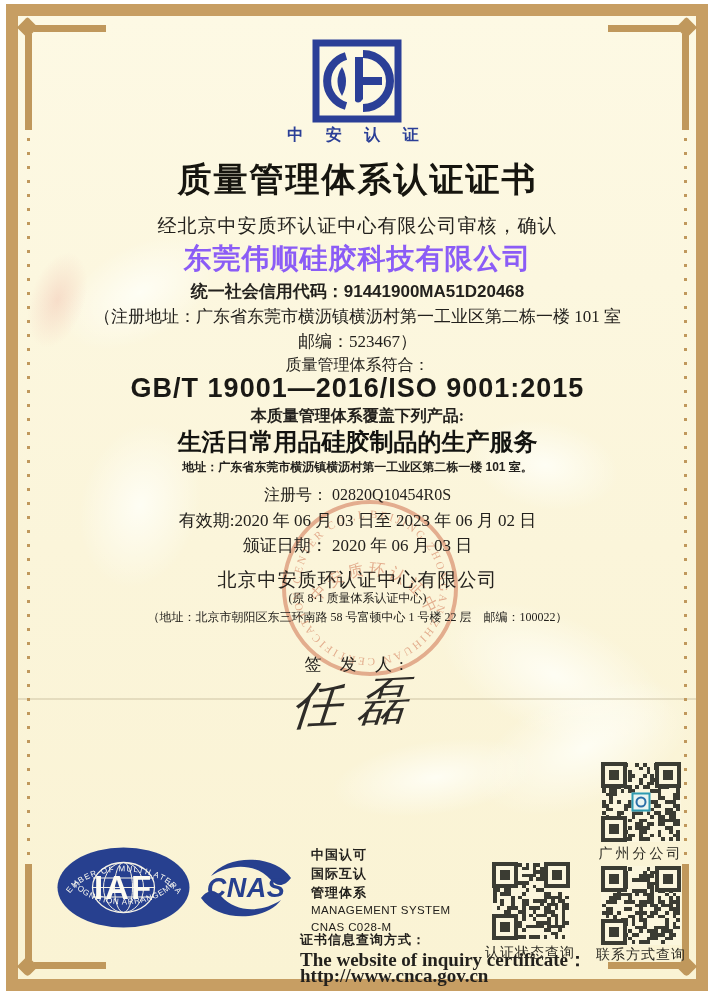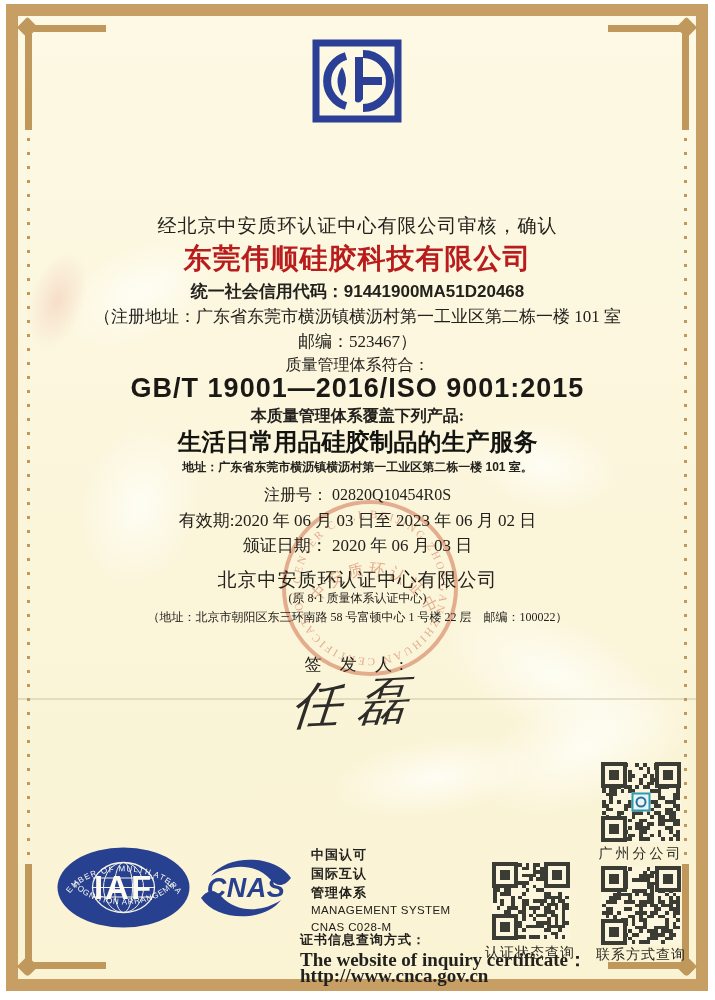--- a/index.html
+++ b/index.html
@@ -16,21 +16,21 @@
   
   .blob{position:absolute;background:radial-gradient(ellipse at center,rgba(255,255,248,0.85) 0%,rgba(255,255,248,0) 70%);border-radius:50%;}
   .smudge{position:absolute;background:radial-gradient(ellipse at center,rgba(236,170,158,0.33) 0%,rgba(236,170,158,0) 70%);border-radius:50%;}
   .crease{position:absolute;left:18px;right:19px;height:2px;background:rgba(185,172,138,0.32);}
   
   .ln{position:absolute;left:30px;right:30px;text-align:center;white-space:nowrap;z-index:3;}
   .sans{font-family:"Liberation Sans",sans-serif;}
   .logo-caption{color:#2b3f97;font-weight:bold;letter-spacing:9px;font-size:16px;}
   .title{font-size:34px;font-weight:bold;letter-spacing:2px;color:#16150f;}
   .intro{font-size:19px;letter-spacing:1px;}
-  .company{font-size:28px;font-weight:bold;letter-spacing:1px;color:#b91c1c;}
+  .company{font-size:28px;font-weight:bold;letter-spacing:1px;color:#8b5cf6;}
   .credit{font-size:17px;font-weight:bold;}
   .body17{font-size:17px;}
   .body16{font-size:16px;}
   .standard{font-size:27px;font-weight:bold;letter-spacing:1px;color:#1a1915;}
   .scope{font-size:24px;font-weight:bold;color:#131310;}
   .addr{font-size:12px;font-weight:bold;}
   .issuer{font-size:19px;letter-spacing:1px;}
   .small15{font-size:12px;}
   .signer{font-size:17px;letter-spacing:7px;}
   .signature{font-size:50px;font-style:italic;letter-spacing:16px;color:#2e2c28;
@@ -90,21 +90,23 @@
 
   <svg style="position:absolute;left:311px;top:39px;z-index:3;" width="92" height="84" viewBox="0 0 92 84">
     <rect x="5" y="4" width="82" height="76" fill="none" stroke="#2b3f97" stroke-width="7"></rect>
     <path d="M35,17 A26,26 0 0,0 35,67" stroke="#2b3f97" stroke-width="8" fill="none"></path>
     <path d="M31,28 Q22,42 31,57 Q39,42 31,28 Z" fill="#2b3f97"></path>
     <path d="M52,15 A27,27 0 0,1 52,69" stroke="#2b3f97" stroke-width="8" fill="none"></path>
     <rect x="44" y="38" width="27" height="8" fill="#2b3f97"></rect>
     <rect x="44" y="18" width="8" height="28" fill="#2b3f97"></rect>
     <path d="M44,46 h8 v14 q-4,6 -8,2 Z" fill="#2b3f97"></path>
   </svg>
+  <div class="ln logo-caption sans" style="top:125px;">中 安 认 证</div>
 
+  <div class="ln title sans" style="top:157px;">质量管理体系认证证书</div>
   <div class="ln intro" style="top:213px;">经北京中安质环认证中心有限公司审核，确认</div>
   <div class="ln company sans" style="top:240px;">东莞伟顺硅胶科技有限公司</div>
   <div class="ln credit sans" style="top:280px;">统一社会信用代码：91441900MA51D20468</div>
   <div class="ln body17" style="top:305px;">（注册地址：广东省东莞市横沥镇横沥村第一工业区第二栋一楼 101 室</div>
   <div class="ln body17" style="top:330px;">邮编：523467）</div>
   <div class="ln body16" style="top:355px;">质量管理体系符合：</div>
   <div class="ln standard sans" style="top:373px;">GB/T 19001—2016/ISO 9001:2015</div>
   <div class="ln body16" style="top:406px;font-weight:600;">本质量管理体系覆盖下列产品:</div>
   <div class="ln scope sans" style="top:426px;">生活日常用品硅胶制品的生产服务</div>
   <div class="ln addr sans" style="top:459px;">地址：广东省东莞市横沥镇横沥村第一工业区第二栋一楼 101 室。</div>

